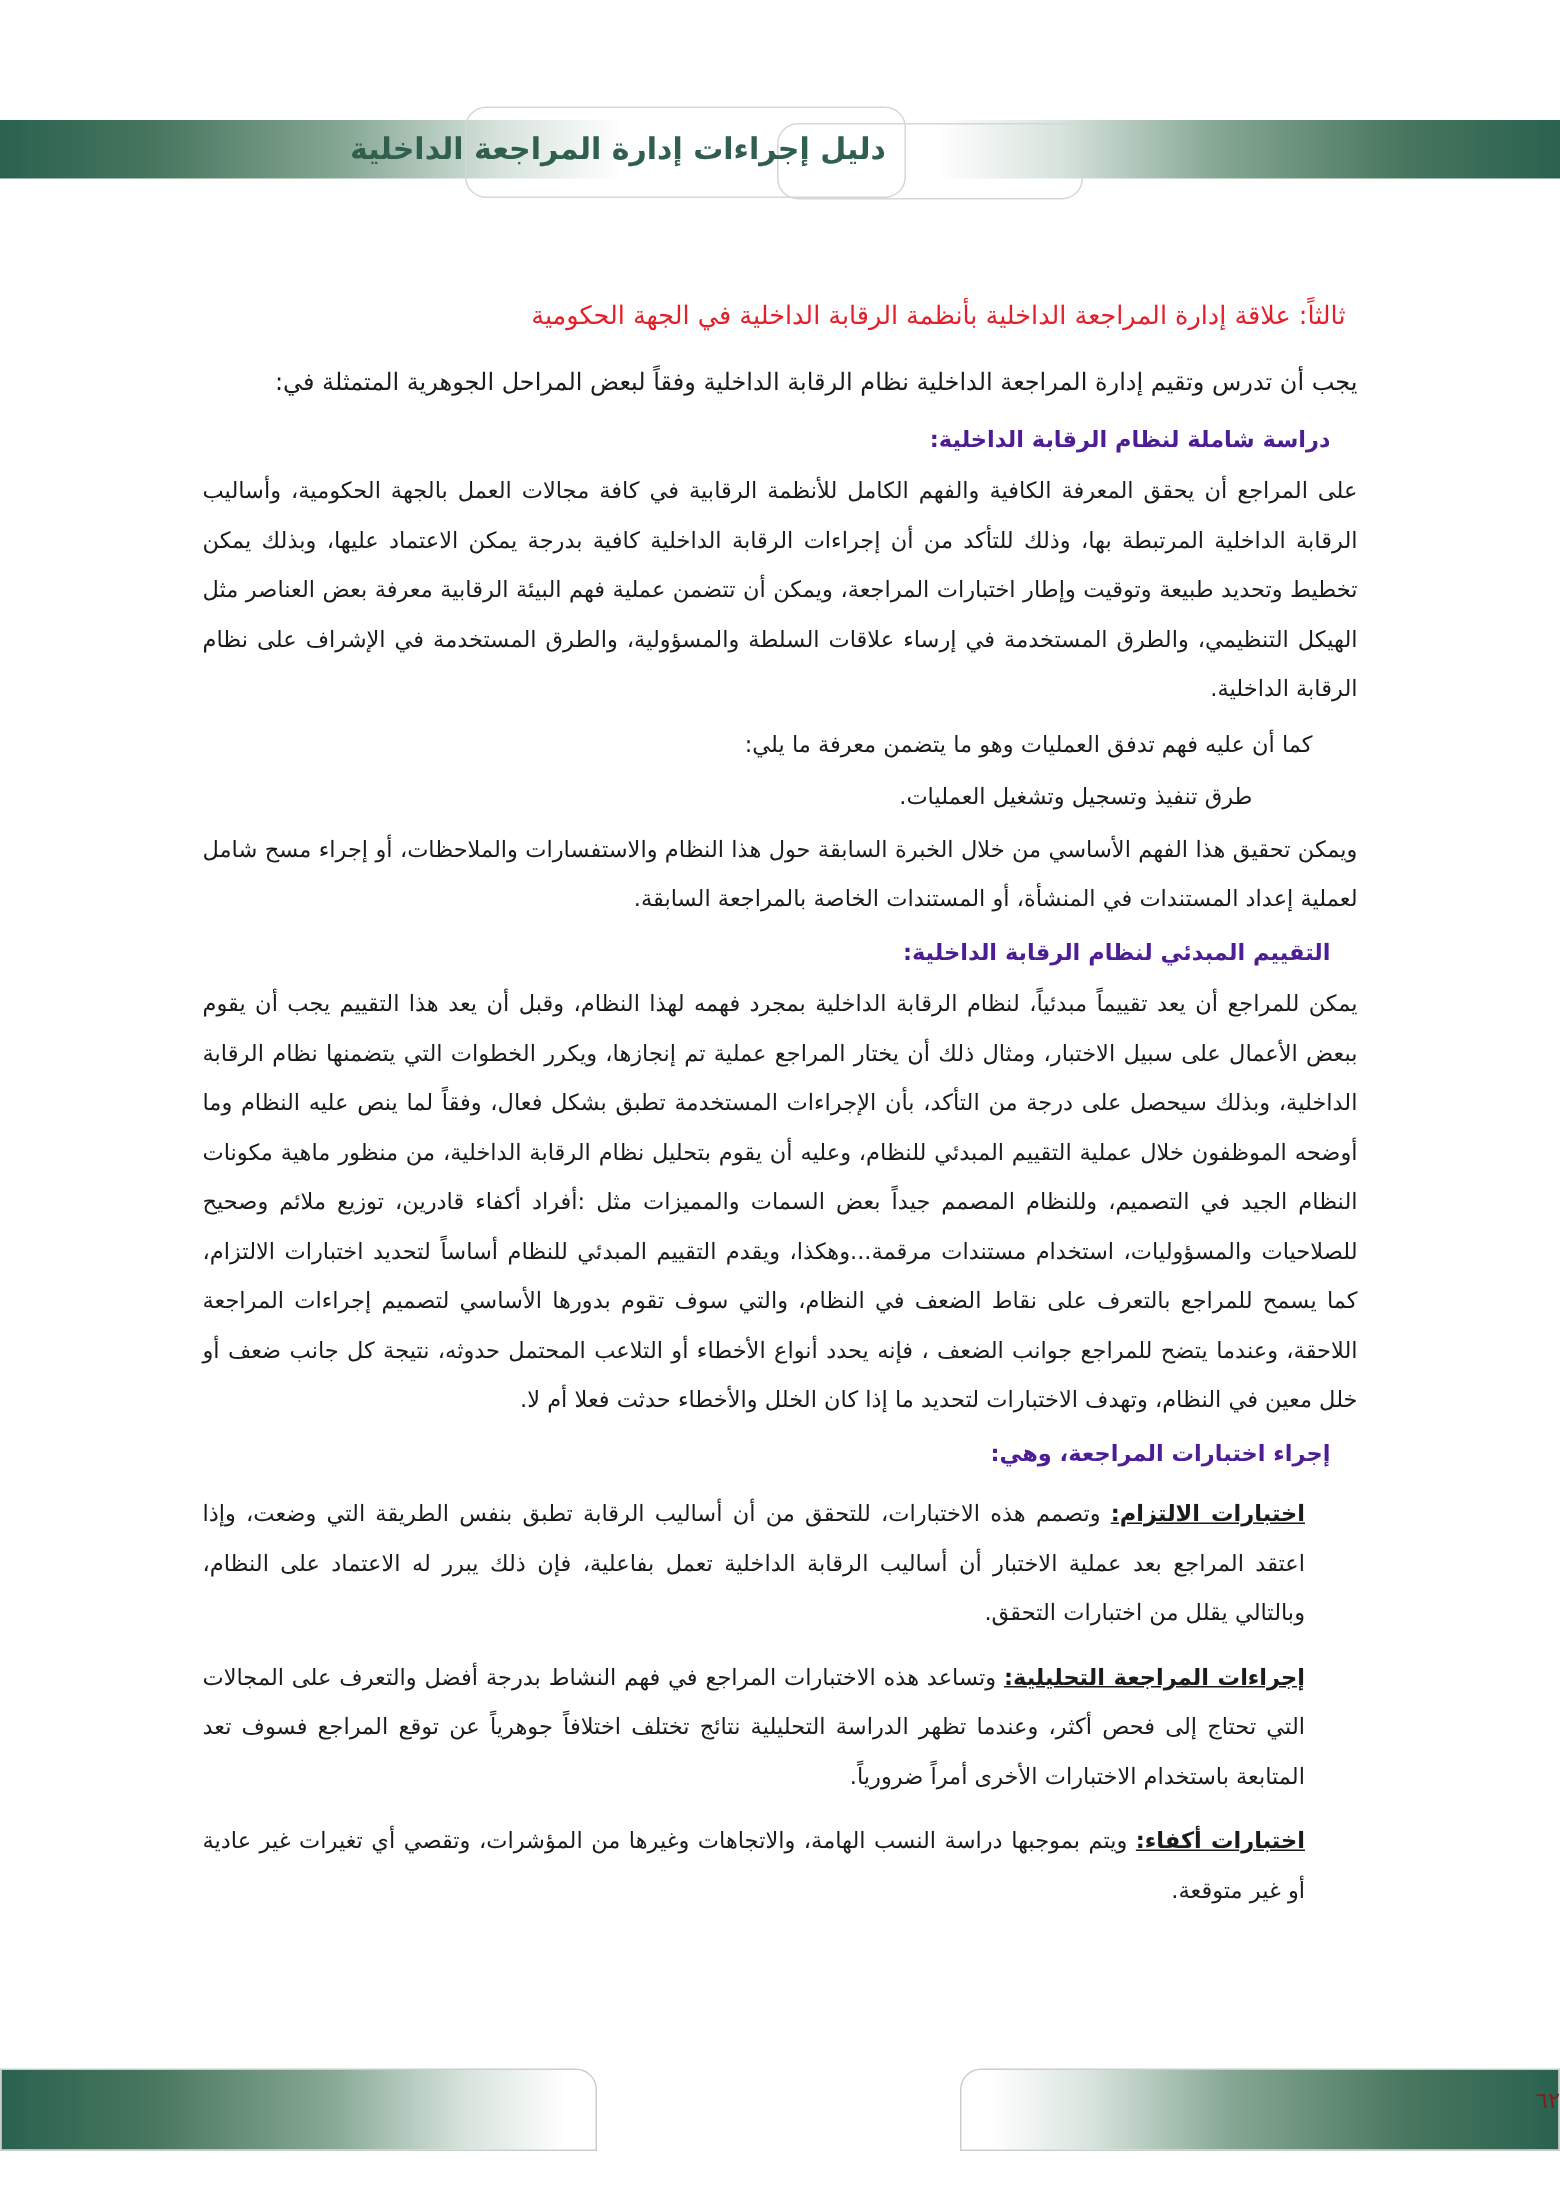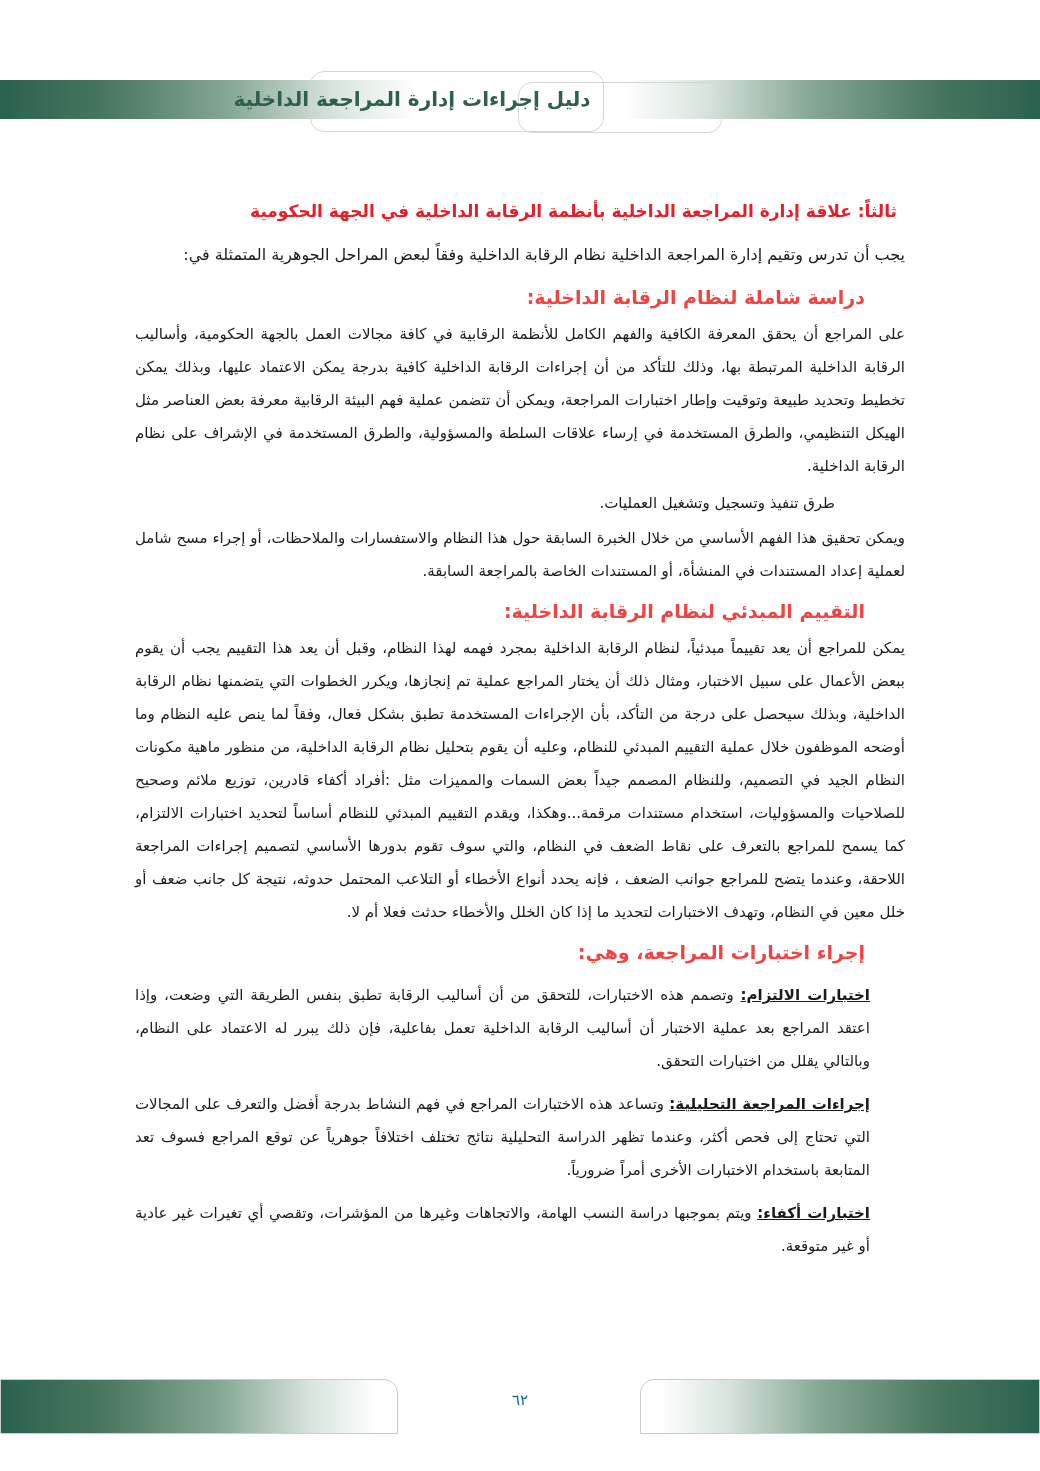--- a/index.html
+++ b/index.html
@@ -30,27 +30,27 @@
     line-height:39px;text-align:center;
     font-size:20px;font-weight:bold;color:#30604d;
   }
   
   .content{
     position:absolute;top:196px;right:135px;width:770px;
     direction:rtl;text-align:justify;
     font-size:15px;line-height:2.2;color:#1b1b1b;
   }
   .h-red{
-    color:#e3202a;font-weight:bold;font-size:17px;
+    color:#e3202a;font-weight:normal;font-size:17px;
     text-align:right;margin:0 8px 10px 0;line-height:1.8;
   }
   .intro{font-weight:normal;font-size:16px;margin:0 0 8px 0;}
   .h-purple{
-    color:#ef4444;font-weight:bold;font-size:19px;
-    text-align:right;margin:6px 40px 4px 0;line-height:1.8;
+    color:#4c1d95;font-weight:bold;font-size:15px;
+    text-align:right;margin:6px 18px 4px 0;line-height:1.8;
   }
   .para{margin:0 0 4px 0;}
   .flow-line{margin:0 30px 2px 0;text-align:right;}
   .flow-item{margin:0 70px 2px 0;text-align:right;}
   .test-para{margin:10px 35px 10px 0;}
   .lead{font-weight:bold;text-decoration:underline;}
   
   .footer-bar{
     position:absolute;top:1379px;height:55px;
     border:1px solid #c9cfcb;box-sizing:border-box;
@@ -62,40 +62,41 @@
       #2a624f 0%, #48765f 25%, #85a794 55%, #d7e3dc 78%, #ffffff 95%);
   }
   .footer-right{
     left:640px;width:400px;
     border-top-left-radius:14px;
     background:linear-gradient(270deg,
       #2a624f 0%, #48765f 25%, #85a794 55%, #d7e3dc 78%, #ffffff 95%);
   }
   .page-number{
     position:absolute;top:1389px;left:0;width:1040px;
-    text-align:center;font-size:15px;color:#0369a1;line-height:1.5;
+    font-size:15px;color:#7f1d1d;line-height:1.5;
   }
 </style>
 </head>
 <body>
 
 <div class="page">
 
   <div class="header-band"></div>
   <div class="header-tab tab-a"></div>
   <div class="header-tab tab-b"></div>
   <div class="header-title">دليل إجراءات إدارة المراجعة الداخلية</div>
 
   <div class="content">
     <div class="h-red">ثالثاً: علاقة إدارة المراجعة الداخلية بأنظمة الرقابة الداخلية في الجهة الحكومية</div>
     <div class="intro">يجب أن تدرس وتقيم إدارة المراجعة الداخلية نظام الرقابة الداخلية وفقاً لبعض المراحل الجوهرية المتمثلة في:</div>
 
     <div class="h-purple">دراسة شاملة لنظام الرقابة الداخلية:</div>
     <div class="para">على المراجع أن يحقق المعرفة الكافية والفهم الكامل للأنظمة الرقابية في كافة مجالات العمل بالجهة الحكومية، وأساليب الرقابة الداخلية المرتبطة بها، وذلك للتأكد من أن إجراءات الرقابة الداخلية كافية بدرجة يمكن الاعتماد عليها، وبذلك يمكن تخطيط وتحديد طبيعة وتوقيت وإطار اختبارات المراجعة، ويمكن أن تتضمن عملية فهم البيئة الرقابية معرفة بعض العناصر مثل الهيكل التنظيمي، والطرق المستخدمة في إرساء علاقات السلطة والمسؤولية، والطرق المستخدمة في الإشراف على نظام الرقابة الداخلية.</div>
 
+    <div class="flow-line">كما أن عليه فهم تدفق العمليات وهو ما يتضمن معرفة ما يلي:</div>
     <div class="flow-item">طرق تنفيذ وتسجيل وتشغيل العمليات.</div>
     <div class="para">ويمكن تحقيق هذا الفهم الأساسي من خلال الخبرة السابقة حول هذا النظام والاستفسارات والملاحظات، أو إجراء مسح شامل لعملية إعداد المستندات في المنشأة، أو المستندات الخاصة بالمراجعة السابقة.</div>
 
     <div class="h-purple">التقييم المبدئي لنظام الرقابة الداخلية:</div>
     <div class="para">يمكن للمراجع أن يعد تقييماً مبدئياً، لنظام الرقابة الداخلية بمجرد فهمه لهذا النظام، وقبل أن يعد هذا التقييم يجب أن يقوم ببعض الأعمال على سبيل الاختبار، ومثال ذلك أن يختار المراجع عملية تم إنجازها، ويكرر الخطوات التي يتضمنها نظام الرقابة الداخلية، وبذلك سيحصل على درجة من التأكد، بأن الإجراءات المستخدمة تطبق بشكل فعال، وفقاً لما ينص عليه النظام وما أوضحه الموظفون خلال عملية التقييم المبدئي للنظام، وعليه أن يقوم بتحليل نظام الرقابة الداخلية، من منظور ماهية مكونات النظام الجيد في التصميم، وللنظام المصمم جيداً بعض السمات والمميزات مثل :أفراد أكفاء قادرين، توزيع ملائم وصحيح للصلاحيات والمسؤوليات، استخدام مستندات مرقمة...وهكذا، ويقدم التقييم المبدئي للنظام أساساً لتحديد اختبارات الالتزام، كما يسمح للمراجع بالتعرف على نقاط الضعف في النظام، والتي سوف تقوم بدورها الأساسي لتصميم إجراءات المراجعة اللاحقة، وعندما يتضح للمراجع جوانب الضعف ، فإنه يحدد أنواع الأخطاء أو التلاعب المحتمل حدوثه، نتيجة كل جانب ضعف أو خلل معين في النظام، وتهدف الاختبارات لتحديد ما إذا كان الخلل والأخطاء حدثت فعلا أم لا.</div>
 
     <div class="h-purple">إجراء اختبارات المراجعة، وهي:</div>
 
     <div class="test-para"><span class="lead">اختبارات الالتزام:</span><span> وتصمم هذه الاختبارات، للتحقق من أن أساليب الرقابة تطبق بنفس الطريقة التي وضعت، وإذا اعتقد المراجع بعد عملية الاختبار أن أساليب الرقابة الداخلية تعمل بفاعلية، فإن ذلك يبرر له الاعتماد على النظام، وبالتالي يقلل من اختبارات التحقق.</span></div>
 

